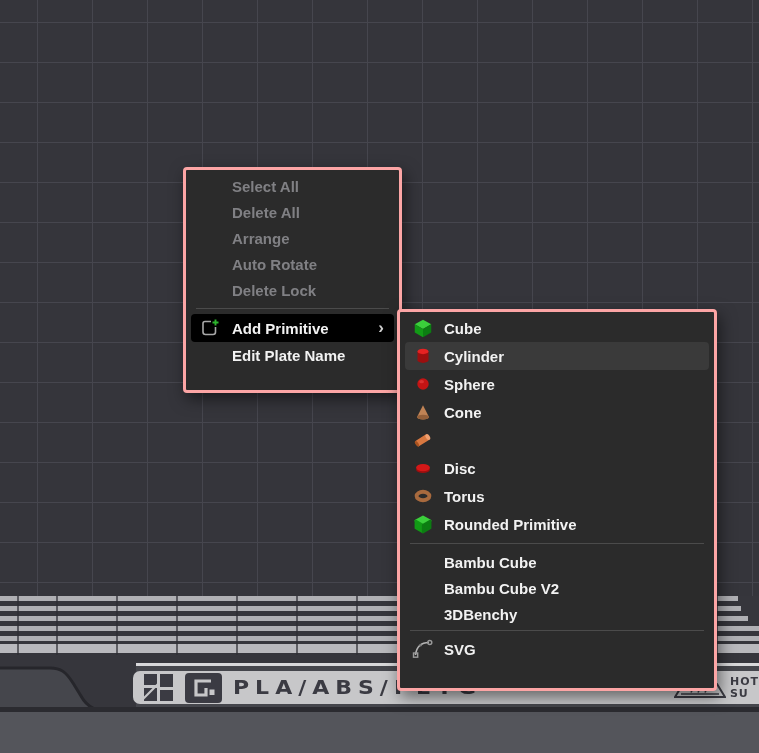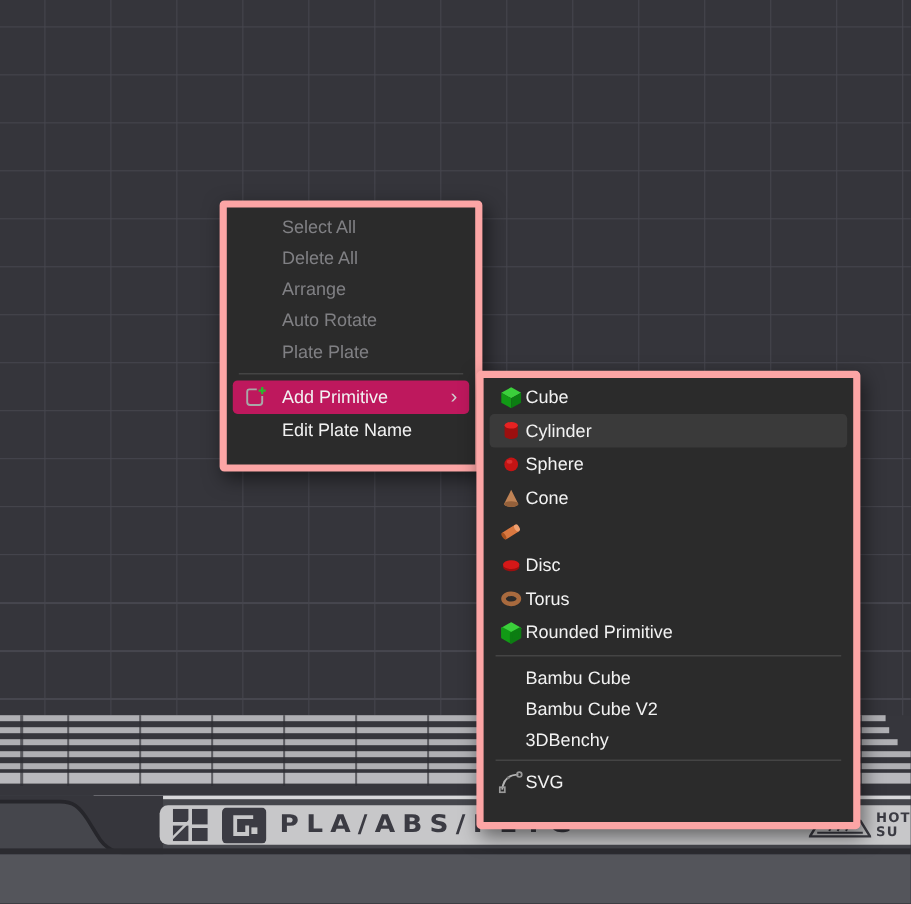--- a/index.html
+++ b/index.html
@@ -38,38 +38,38 @@
   .band-logo { flex:0 0 auto; margin-right:11px; }
   .marking-text { color:#3b3b43; font-weight:bold; font-size:22px; letter-spacing:6px;
     font-family:"DejaVu Sans", sans-serif; transform:scaleY(0.92); white-space:nowrap; }
   .band-right { margin-left:auto; display:flex; align-items:flex-end; }
   .hotbed-icon { margin-right:4px; margin-bottom:1px; }
   .corner-text { color:#3b3b43; font-weight:bold; font-size:11px; line-height:12px;
     letter-spacing:1px; font-family:"DejaVu Sans", sans-serif; white-space:nowrap; }
 
   
   .menu-panel { position:absolute; background:#2b2b2b; border-radius:4px;
-    border:6px solid #fca5a5; box-shadow:3px 6px 16px rgba(0,0,0,0.5);
-    color:#f2f2f2; font-size:15px; }
+    border:3px solid #fca5a5; box-shadow:3px 6px 16px rgba(0,0,0,0.5);
+    color:#f2f2f2; font-size:15px;font-weight:bold; }
   #main-menu { left:183px; top:167px; width:219px; height:226px; padding-top:3px; z-index:10; }
   #sub-menu  { left:397px; top:309px; width:320px; height:382px; padding-top:2px; z-index:11; }
 
   .mi { position:relative; display:flex; align-items:center; height:26px;
         margin:0 5px; padding-left:8px; border-radius:4px; }
   .mi .ico { width:33px; flex:0 0 auto; display:flex; align-items:center; }
   .mi.disabled { color:#808084; }
-  .mi.hl { background:#be185d; }
+  .mi.hl { background:#000000; }
   .mi .arrow { position:absolute; right:10px; top:50%; transform:translateY(-50%);
                font-size:17px; color:#cfcfcf; }
   .sep { height:1px; background:#4b4b4b; margin:5px 10px; }
 
   .smi { position:relative; display:flex; align-items:center; height:28px;
          margin:0 5px; padding-left:6px; border-radius:4px; }
   .smi .ico { width:24px; flex:0 0 auto; display:flex; justify-content:center; align-items:center; }
-  .smi .lbl { white-space:nowrap; }
+  .smi .lbl { margin-left:9px; white-space:nowrap; }
   .smi.hl { background:#3a3a3a; }
   .smi.short { height:26px; }
   .smi.svgrow { height:30px; }
   #sub-menu .sep1 { margin:5px 10px 5px 10px; }
   #sub-menu .sep2 { margin:3px 10px 3px 10px; }
 </style>
 </head>
 <body>
 
 <div id="stage">
@@ -137,21 +137,21 @@
     <div class="mi disabled">
       <span class="ico"></span>
         <span>Arrange</span>
     </div>
     <div class="mi disabled">
       <span class="ico"></span>
         <span>Auto Rotate</span>
     </div>
     <div class="mi disabled">
       <span class="ico"></span>
-        <span>Plate Plate</span>
+        <span>Delete Lock</span>
     </div>
     <div class="sep"></div>
     <div class="mi hl" style="height:28px;">
       <span class="ico">
         <svg width="20" height="20" viewBox="0 0 20 20">
           <path d="M12,3.5 H6 Q4,3.5 4,5.5 V14 Q4,16.5 6.5,16.5 H14 Q16.5,16.5 16.5,14 V9" fill="none" stroke="#a8a8a8" stroke-width="1.6"></path>
           <path d="M16.5,1.5 V7.5 M13.5,4.5 H19.5" stroke="#2db52d" stroke-width="1.9"></path>
         </svg>
       </span>
       <span>Add Primitive</span>

